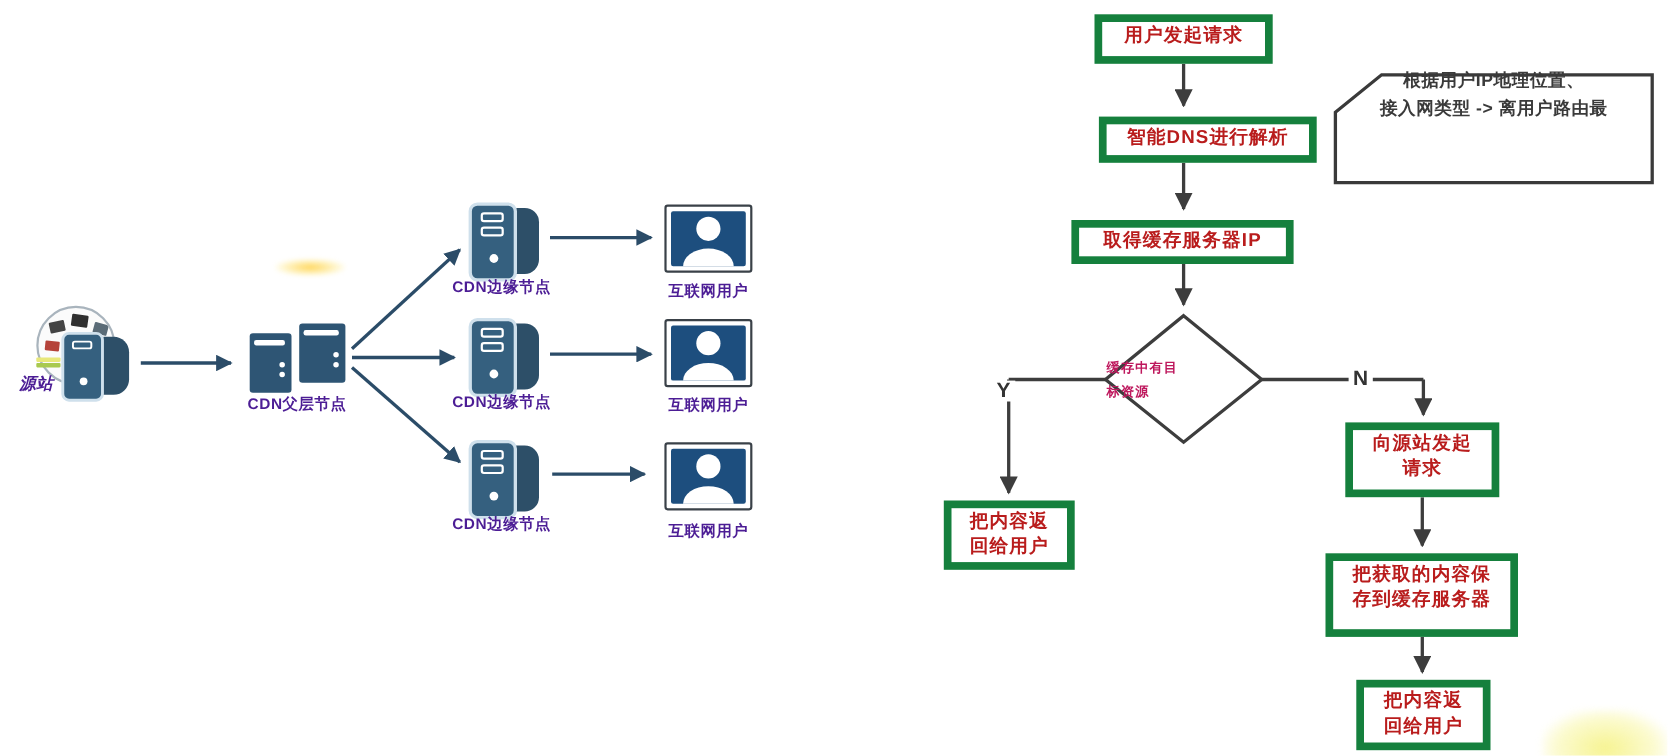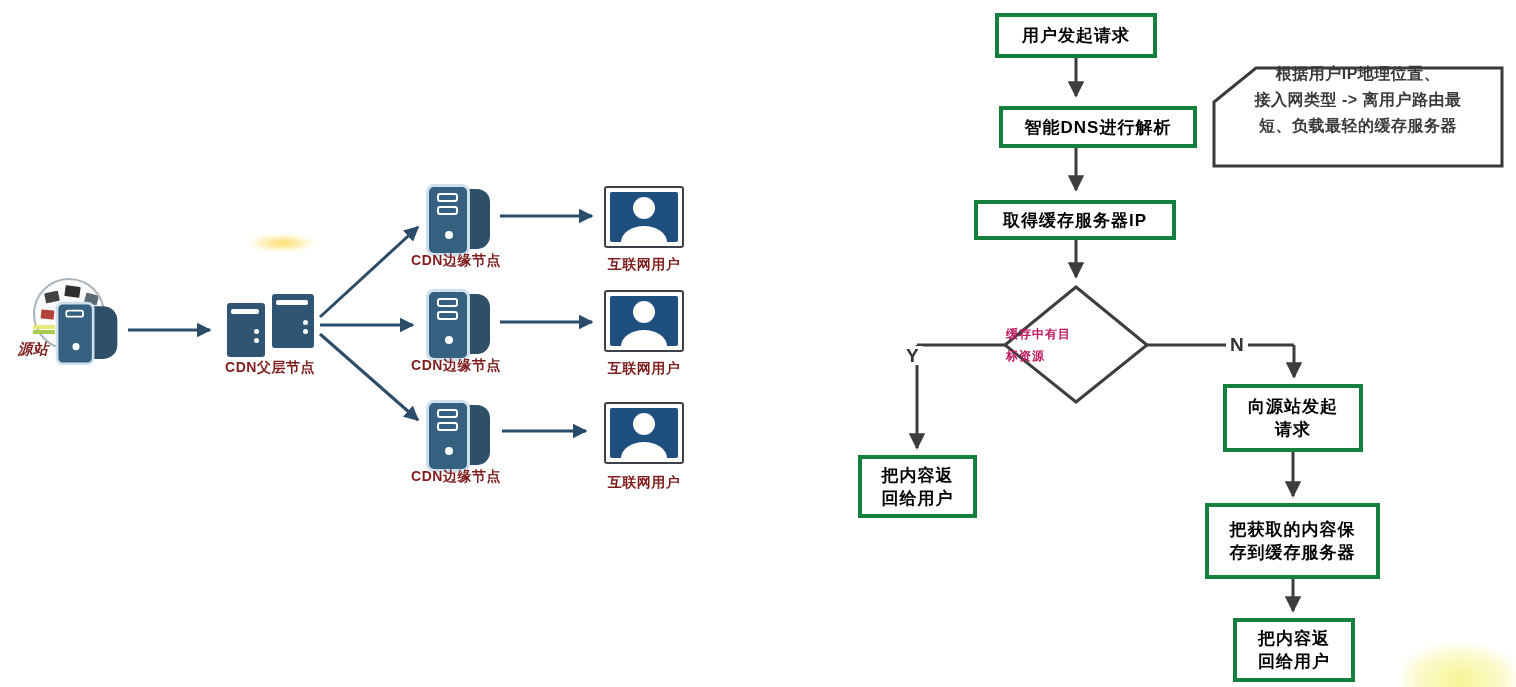--- a/index.html
+++ b/index.html
@@ -3,21 +3,21 @@
 <meta charset="utf-8">
 <style>
   html,body{margin:0;padding:0;background:#ffffff;}
   .stage{
     position:relative;width:1516px;height:687px;background:#ffffff;overflow:hidden;
     font-family:"Liberation Sans","DejaVu Sans",sans-serif;color:#1e1e1e;
   }
   .stage *{box-sizing:border-box;}
   .wires{position:absolute;left:0;top:0;width:1516px;height:687px;z-index:1;}
   .diagram-label{
-    position:absolute;z-index:3;font-weight:700;font-size:14px;color:#7f1d1d;
+    position:absolute;z-index:3;font-weight:700;font-size:14px;color:#4c1d95;
     text-align:center;letter-spacing:.5px;white-space:nowrap;
   }
 
   .globe{
     position:absolute;width:72px;height:72px;border-radius:50%;
     background:#fbfbfb;border:2px solid #a9b4bd;overflow:hidden;z-index:2;
   }
   .globe .tile{position:absolute;border-radius:1px;}
 
   .stripes{position:absolute;z-index:3;}
@@ -58,23 +58,23 @@
     position:absolute;left:50%;top:5px;transform:translateX(-50%);
     width:22px;height:22px;background:#ffffff;border-radius:50%;
   }
   .usercard .torso{
     position:absolute;left:50%;bottom:-16px;transform:translateX(-50%);
     width:46px;height:32px;background:#ffffff;border-radius:50% 50% 0 0;
   }
 
   
   .flowbox{
-    position:absolute;z-index:2;background:#ffffff;border:4px solid #15803d;
-    display:flex;flex-direction:column;align-items:center;justify-content:center;
-    font-size:17px;font-weight:600;color:#000000;letter-spacing:1px;
+    position:absolute;z-index:2;background:#ffffff;border:7px solid #15803d;
+    display:flex;flex-direction:column;align-items:center;
+    font-size:17px;font-weight:600;color:#b91c1c;letter-spacing:1px;
     line-height:23px;text-align:center;
   }
   .diamond-text{
     position:absolute;z-index:2;text-align:left;font-size:12px;font-weight:600;
     color:#be185d;line-height:22px;letter-spacing:1px;
   }
   .callout-text{
     position:absolute;z-index:2;text-align:center;font-size:16px;font-weight:600;
     color:#3a3a3a;line-height:26px;letter-spacing:.5px;white-space:nowrap;
   }
@@ -261,16 +261,15 @@
   </div>
 
   <div class="flowbox" style="left:1233px;top:618px;width:122px;height:64px;">
     <div>把内容返</div>
     <div>回给用户</div>
   </div>
 
   <div class="callout-text" style="left:1216px;top:61px;width:284px;">
     <div>根据用户IP地理位置、</div>
     <div>接入网类型 -&gt; 离用户路由最</div>
-    <div>短、负载最轻的缓存服务器</div>
   </div>
 
 </div>
 
 </body></html>

